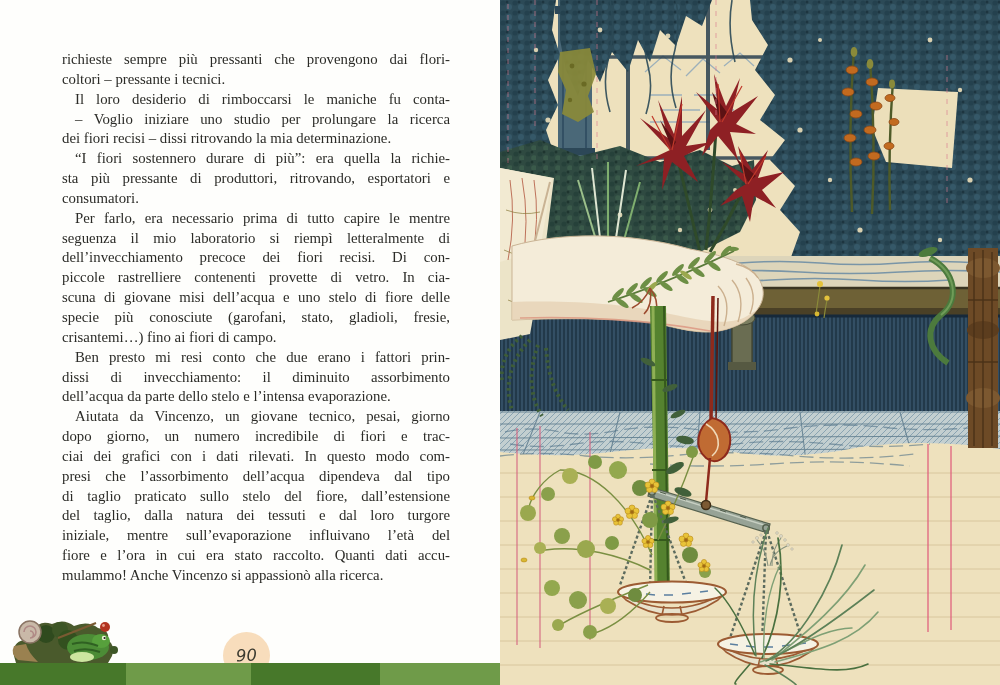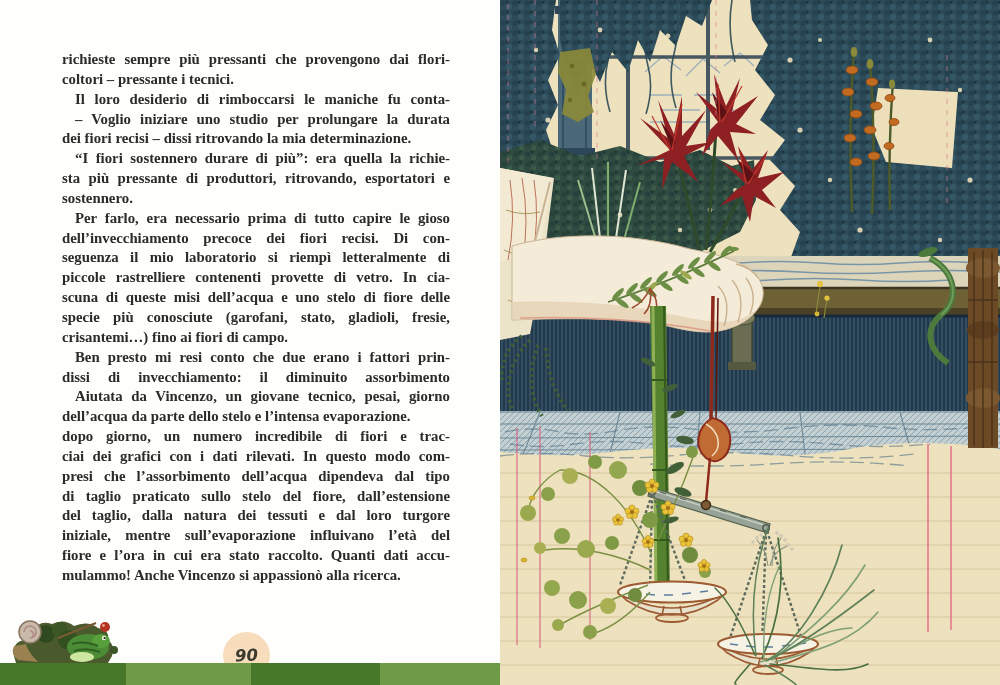--- a/index.html
+++ b/index.html
@@ -1,17 +1,17 @@
 <!DOCTYPE html>
 <html><head>
 <meta charset="utf-8">
 <style>
   html,body{margin:0;padding:0;background:#ffffff;}
   #spread{position:relative;width:1000px;height:685px;background:#ffffff;overflow:hidden;
-          font-family:"Liberation Serif", serif;font-weight:bold;}
+          font-family:"Liberation Serif", serif;}
   
   #left-page{position:absolute;left:0;top:0;width:500px;height:685px;background:#fefefc;}
   #text-block{position:absolute;left:62px;top:50px;width:388px;color:#2b2b27;
               font-size:14.8px;line-height:19.85px;}
   .tline{text-align:justify;white-space:pre;}
   .tline.just{text-align-last:justify;white-space:normal;}
   .tline.ind{text-indent:13px;}
   #page-badge{position:absolute;left:223px;top:632px;width:47px;height:47px;border-radius:50%;
               display:flex;align-items:center;justify-content:center;z-index:2;}
   #page-num{font-family:"DejaVu Sans", sans-serif;font-size:16.5px;font-style:italic;
@@ -26,36 +26,36 @@
 </head>
 <body>
 
 <div id="spread">
 
   <div id="left-page">
     <div id="text-block" style="color: rgb(43, 43, 39);">
         <div class="tline just">richieste sempre più pressanti che provengono dai flori-</div>
         <div class="tline">coltori – pressante i tecnici.</div>
         <div class="tline just ind">Il loro desiderio di rimboccarsi le maniche fu conta-</div>
-        <div class="tline just ind">– Voglio iniziare uno studio per prolungare la durata</div>
+        <div class="tline just ind">– Voglio iniziare uno studio per prolungare la ricerca</div>
         <div class="tline">dei fiori recisi – dissi ritrovando la mia determinazione.</div>
         <div class="tline just ind">“I fiori sostennero durare di più”: era quella la richie-</div>
         <div class="tline just">sta più pressante di produttori, ritrovando, esportatori e</div>
-        <div class="tline">sostennero.</div>
-        <div class="tline just ind">Per farlo, era necessario prima di tutto capire le gioso</div>
+        <div class="tline">consumatori.</div>
+        <div class="tline just ind">Per farlo, era necessario prima di tutto capire le mentre</div>
+        <div class="tline just">seguenza il mio laboratorio si riempì letteralmente di</div>
         <div class="tline just">dell’invecchiamento precoce dei fiori recisi. Di con-</div>
-        <div class="tline just">seguenza il mio laboratorio si riempì letteralmente di</div>
         <div class="tline just">piccole rastrelliere contenenti provette di vetro. In cia-</div>
-        <div class="tline just">scuna di queste misi dell’acqua e uno stelo di fiore delle</div>
+        <div class="tline just">scuna di giovane misi dell’acqua e uno stelo di fiore delle</div>
         <div class="tline just">specie più conosciute (garofani, stato, gladioli, fresie,</div>
         <div class="tline">crisantemi…) fino ai fiori di campo.</div>
         <div class="tline just ind">Ben presto mi resi conto che due erano i fattori prin-</div>
         <div class="tline just">dissi di invecchiamento: il diminuito assorbimento</div>
+        <div class="tline">dell’acqua da parte dello stelo e l’intensa evaporazione.</div>
         <div class="tline just ind">Aiutata da Vincenzo, un giovane tecnico, pesai, giorno</div>
-        <div class="tline">dell’acqua da parte dello stelo e l’intensa evaporazione.</div>
         <div class="tline just">dopo giorno, un numero incredibile di fiori e trac-</div>
         <div class="tline just">ciai dei grafici con i dati rilevati. In questo modo com-</div>
         <div class="tline just">presi che l’assorbimento dell’acqua dipendeva dal tipo</div>
         <div class="tline just">di taglio praticato sullo stelo del fiore, dall’estensione</div>
         <div class="tline just">del taglio, dalla natura dei tessuti e dal loro turgore</div>
         <div class="tline just">iniziale, mentre sull’evaporazione influivano l’età del</div>
         <div class="tline just">fiore e l’ora in cui era stato raccolto. Quanti dati accu-</div>
         <div class="tline">mulammo! Anche Vincenzo si appassionò alla ricerca.</div>
       </div>
 

